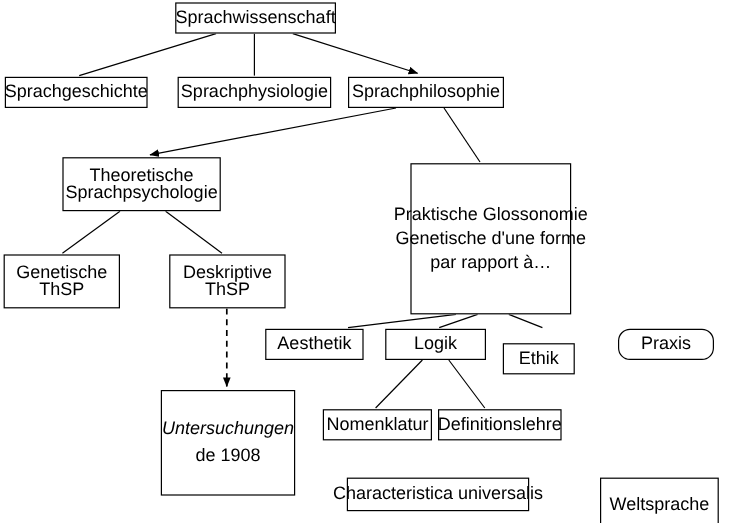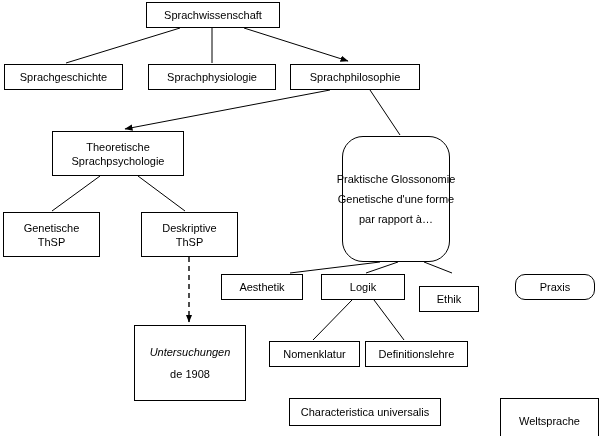--- a/index.html
+++ b/index.html
@@ -27,21 +27,21 @@
     position: absolute;
     box-sizing: border-box;
     border: 1px solid #000000;
     background: #ffffff;
     display: flex;
     flex-direction: column;
     align-items: center;
     justify-content: center;
     text-align: left;
     color: #000000;
-    font-size: 11px;
+    font-size: 15px;
     line-height: 14px;
     padding: 2px 4px;
     z-index: 2;
   }
   .node .ln { display: block; white-space: nowrap; }
   .node .ital { font-style: italic; }
 </style>
 </head>
 <body>
 
@@ -95,21 +95,21 @@
 
   <div class="node" style="left:290px;top:64px;width:130px;height:26px;">
     <span class="ln">Sprachphilosophie</span>
   </div>
 
   <div class="node" style="left:52px;top:131px;width:132px;height:45px;">
     <span class="ln">Theoretische</span>
     <span class="ln">Sprachpsychologie</span>
   </div>
 
-  <div class="node" style="left:342px;top:136px;width:108px;height:126px;line-height:20px;border-radius:21px;">
+  <div class="node" style="left:342px;top:136px;width:134px;height:126px;line-height:20px;">
     <span class="ln">Praktische Glossonomie</span>
     <span class="ln">Genetische d'une forme</span>
     <span class="ln">par rapport à…</span>
   </div>
 
   <div class="node" style="left:3px;top:212px;width:97px;height:45px;">
     <span class="ln">Genetische</span>
     <span class="ln">ThSP</span>
   </div>
 
@@ -135,21 +135,21 @@
   </div>
 
   <div class="node" style="left:269px;top:341px;width:91px;height:26px;">
     <span class="ln">Nomenklatur</span>
   </div>
 
   <div class="node" style="left:365px;top:341px;width:103px;height:26px;">
     <span class="ln">Definitionslehre</span>
   </div>
 
-  <div class="node" style="left:134px;top:325px;width:112px;height:76px;line-height:22px;">
+  <div class="node" style="left:134px;top:325px;width:112px;height:88px;line-height:22px;">
     <span class="ln ital">Untersuchungen</span>
     <span class="ln">de 1908</span>
   </div>
 
   <div class="node" style="left:289px;top:398px;width:152px;height:28px;">
     <span class="ln">Characteristica universalis</span>
   </div>
 
   <div class="node" style="left:500px;top:398px;width:99px;height:45px;">
     <span class="ln">Weltsprache</span>

